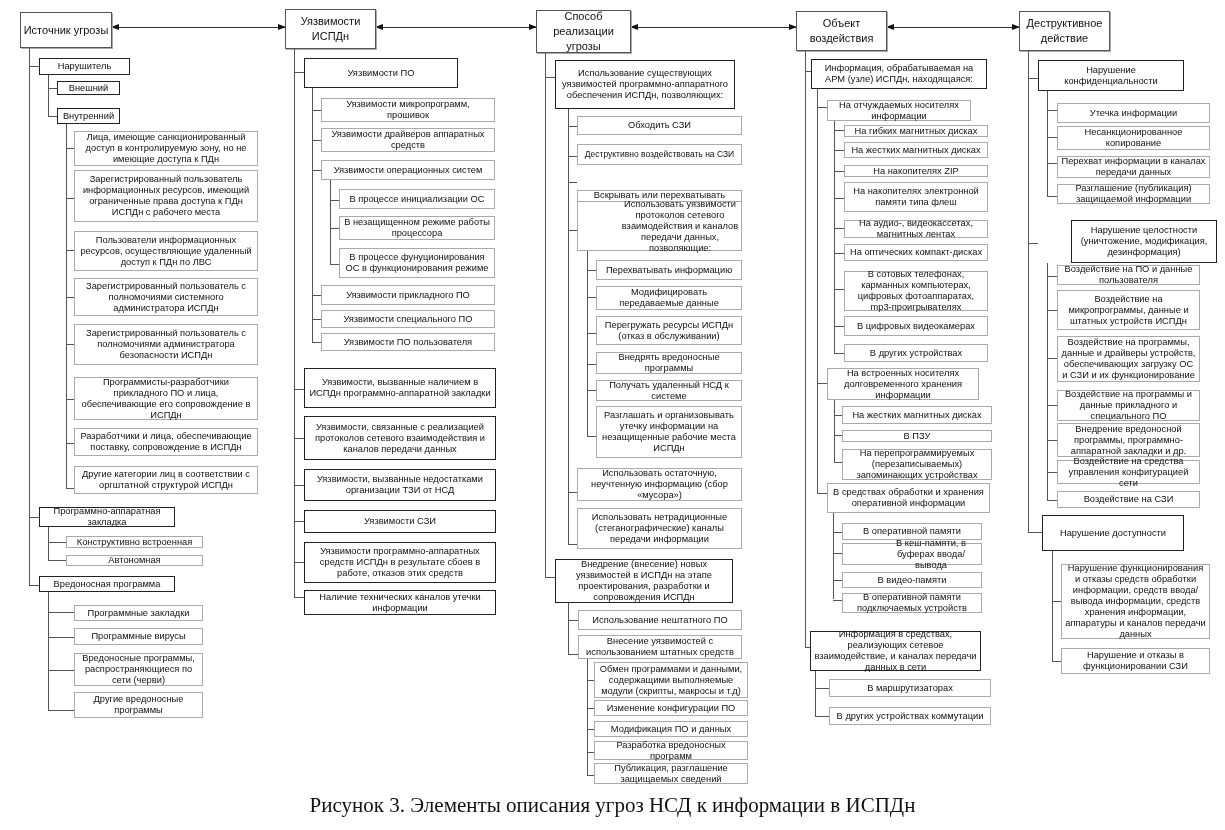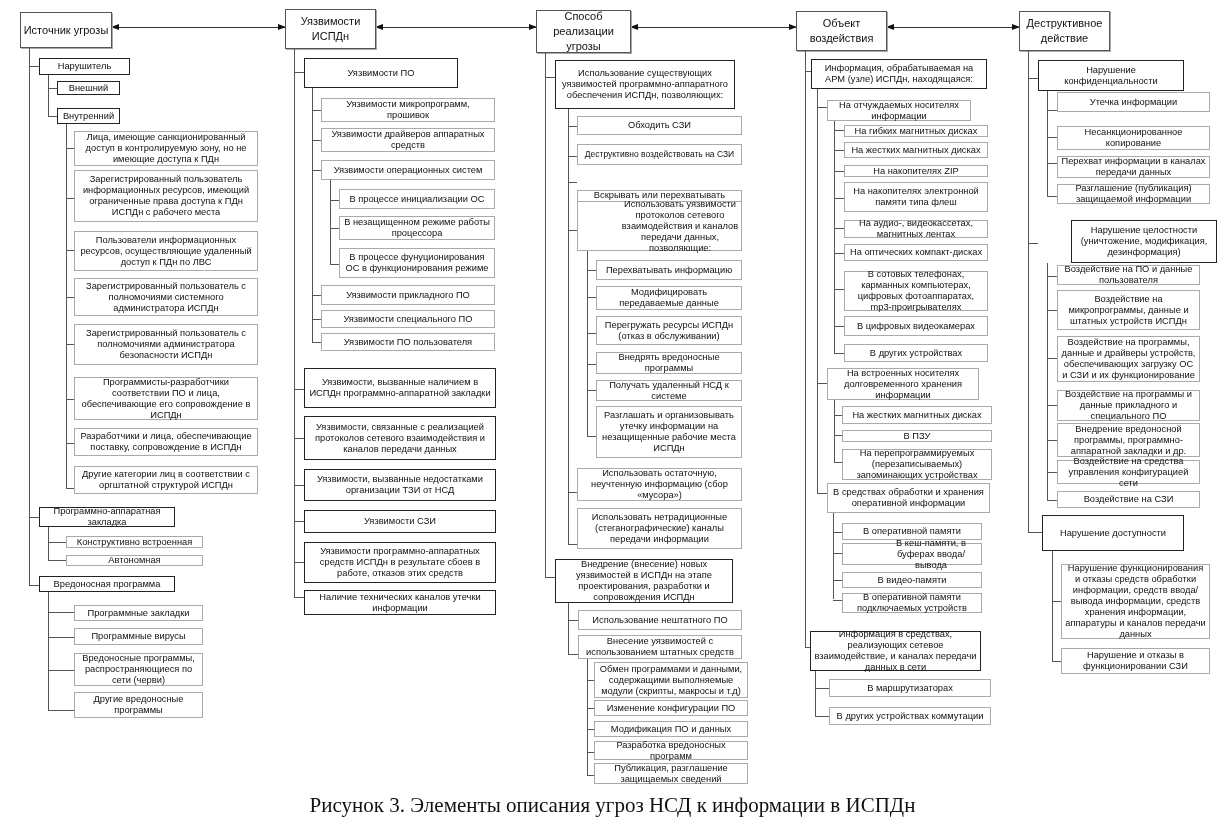--- a/index.html
+++ b/index.html
@@ -70,21 +70,21 @@
 <div class="hl" style="left:66px;top:297px;width:8px;"></div>
 <div class="box leaf" style="left:74px;top:278px;width:184px;height:38px;">
     <span>Зарегистрированный пользователь с полномочиями системного администратора ИСПДн</span>
   </div>
 <div class="hl" style="left:66px;top:344px;width:8px;"></div>
 <div class="box leaf" style="left:74px;top:324px;width:184px;height:41px;">
     <span>Зарегистрированный пользователь с полномочиями администратора безопасности ИСПДн</span>
   </div>
 <div class="hl" style="left:66px;top:399px;width:8px;"></div>
 <div class="box leaf" style="left:74px;top:377px;width:184px;height:43px;">
-    <span>Программисты-разработчики соответствии ПО и лица, обеспечивающие его сопровождение в ИСПДн</span>
+    <span>Программисты-разработчики прикладного ПО и лица, обеспечивающие его сопровождение в ИСПДн</span>
   </div>
 <div class="hl" style="left:66px;top:443px;width:8px;"></div>
 <div class="box leaf" style="left:74px;top:428px;width:184px;height:28px;">
     <span>Разработчики и лица, обеспечивающие поставку, сопровождение в ИСПДн</span>
   </div>
 <div class="hl" style="left:66px;top:488px;width:8px;"></div>
 <div class="box leaf" style="left:74px;top:466px;width:184px;height:28px;">
     <span>Другие категории лиц в соответствии с оргштатной структурой ИСПДн</span>
   </div>
 
@@ -399,21 +399,21 @@
 <div class="box top" style="left:1019px;top:11px;width:91px;height:40px;">
     <span>Деструктивное действие</span>
   </div>
 <div class="vl" style="left:1028px;top:51px;height:481px;"></div>
 <div class="hl" style="left:1028px;top:78px;width:10px;"></div>
 <div class="box mid" style="left:1038px;top:60px;width:146px;height:31px;">
     <span>Нарушение конфиденциальности</span>
   </div>
 <div class="vl" style="left:1047px;top:91px;height:105px;"></div>
 <div class="hl" style="left:1047px;top:110px;width:10px;"></div>
-<div class="box leaf" style="left:1057px;top:92px;width:153px;height:20px;">
+<div class="box leaf" style="left:1057px;top:103px;width:153px;height:20px;">
     <span>Утечка информации</span>
   </div>
 <div class="hl" style="left:1047px;top:137px;width:10px;"></div>
 <div class="box leaf" style="left:1057px;top:126px;width:153px;height:24px;">
     <span>Несанкционированное копирование</span>
   </div>
 <div class="hl" style="left:1047px;top:163px;width:10px;"></div>
 <div class="box leaf" style="left:1057px;top:156px;width:153px;height:22px;">
     <span>Перехват информации в каналах передачи данных</span>
   </div>

